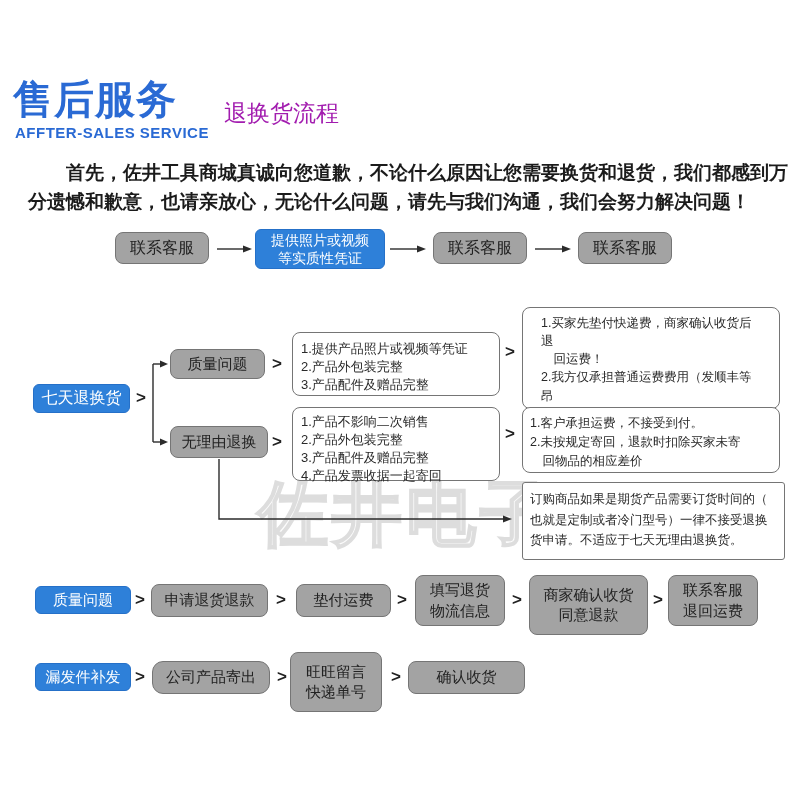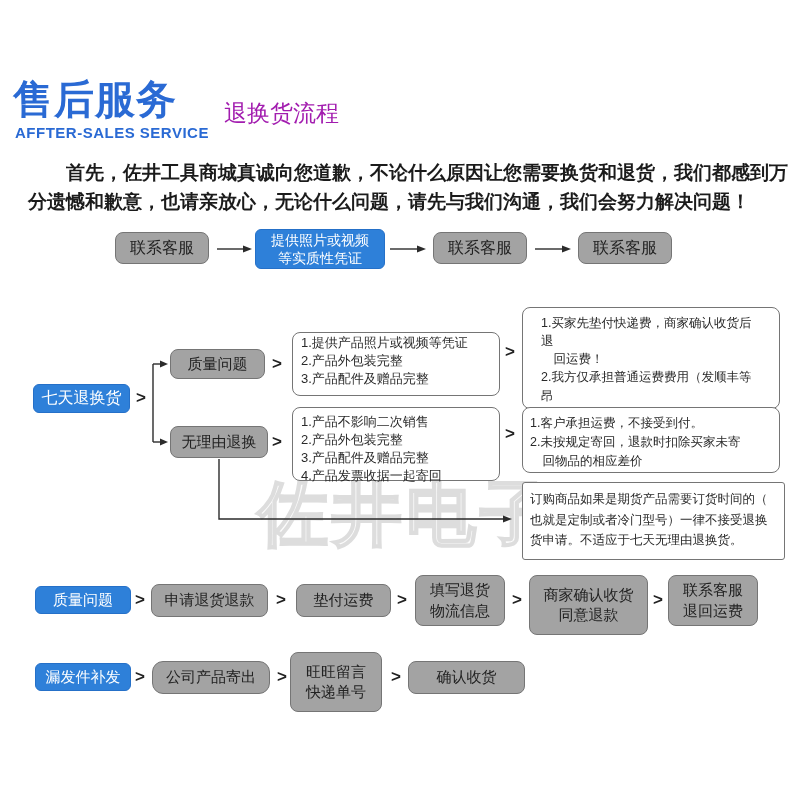--- a/index.html
+++ b/index.html
@@ -38,21 +38,21 @@
   }
   
   .b-contact1{left:115px;top:232px;width:94px;height:32px;font-size:16px;}
   .b-evidence{left:255px;top:229px;width:130px;height:40px;font-size:14px;line-height:1.3;white-space:pre-line;}
   .b-contact2{left:433px;top:232px;width:94px;height:32px;font-size:16px;}
   .b-contact3{left:578px;top:232px;width:94px;height:32px;font-size:16px;}
   
   .b-root7{left:33px;top:384px;width:97px;height:29px;font-size:16px;}
   .b-quality{left:170px;top:349px;width:95px;height:30px;font-size:15px;}
   .b-noreason{left:170px;top:426px;width:98px;height:32px;font-size:15px;}
-  .b-req1{left:292px;top:332px;width:208px;height:64px;font-size:13px;line-height:1.38;padding:1px 8px;}
+  .b-req1{left:292px;top:332px;width:208px;height:64px;font-size:13px;line-height:1.38;padding:7px 8px;}
   .b-req2{left:292px;top:407px;width:208px;height:74px;font-size:13px;line-height:1.38;padding:5px 8px;}
   .b-pol1{left:522px;top:307px;width:258px;height:102px;font-size:12.5px;line-height:1.45;padding:6px 18px;}
   .b-pol2{left:522px;top:407px;width:258px;height:66px;font-size:12.5px;line-height:1.5;padding:6px 7px;}
   .b-futures{left:522px;top:482px;width:263px;height:78px;font-size:12.5px;line-height:1.65;padding:6px 7px;border-radius:3px;}
   
   .b-rootq{left:35px;top:586px;width:96px;height:28px;font-size:15px;}
   .b-ra1{left:151px;top:584px;width:117px;height:33px;font-size:15px;}
   .b-ra2{left:296px;top:584px;width:95px;height:33px;font-size:15px;}
   .b-ra3{left:415px;top:575px;width:90px;height:51px;font-size:15px;line-height:1.35;white-space:pre-line;}
   .b-ra4{left:529px;top:575px;width:119px;height:60px;font-size:15px;line-height:1.35;white-space:pre-line;}

